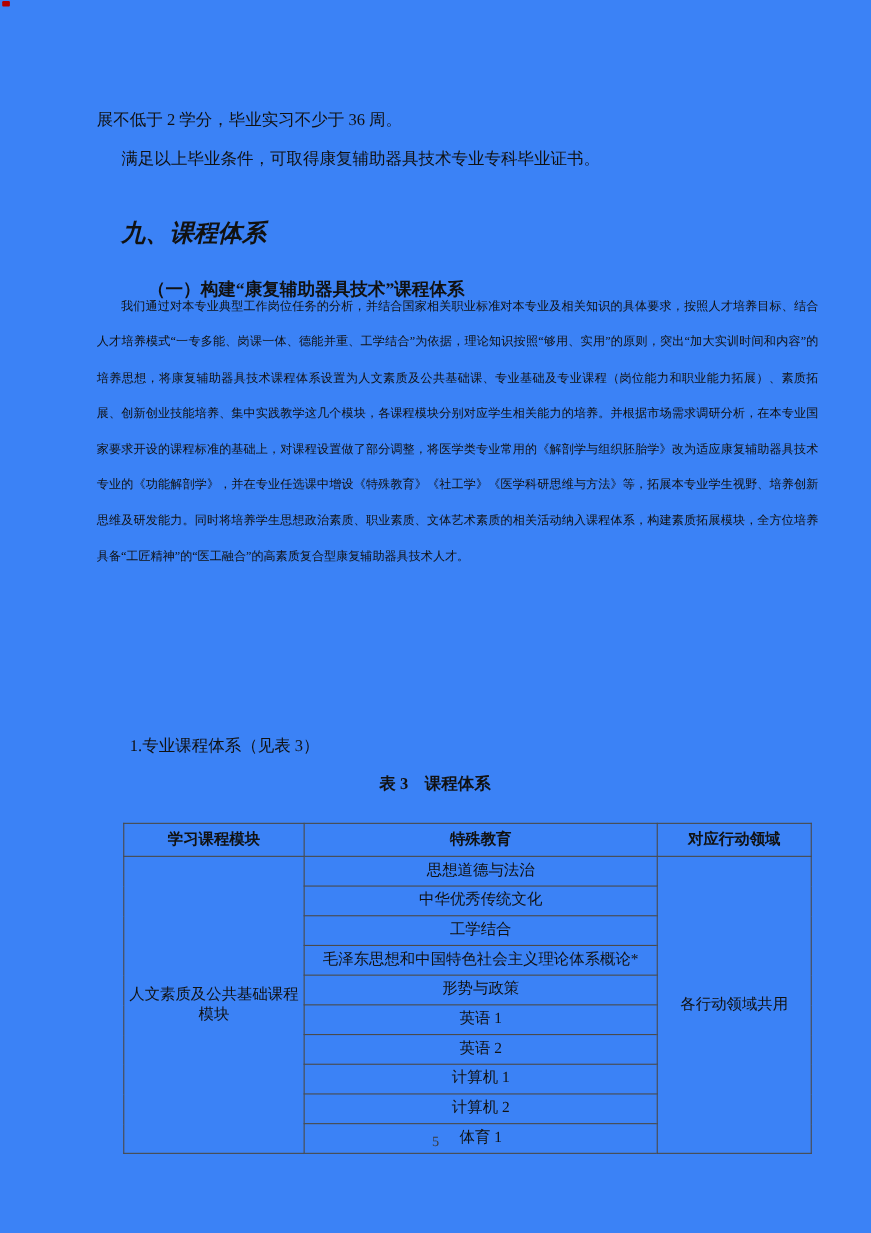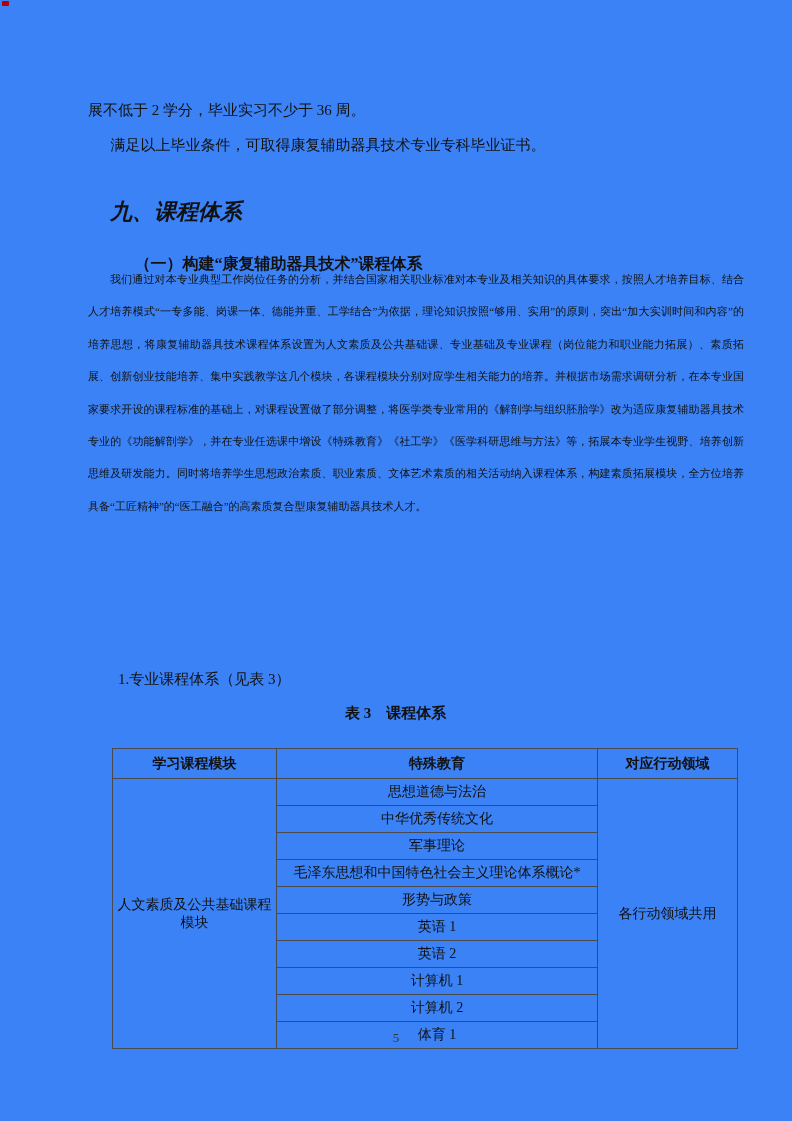--- a/index.html
+++ b/index.html
@@ -142,21 +142,21 @@
       </tr>
       <tr>
         <td class="module-cell" rowspan="10">人文素质及公共基础课程模块</td>
         <td class="course-cell">思想道德与法治</td>
         <td class="action-cell" rowspan="10">各行动领域共用</td>
       </tr>
       <tr>
         <td class="course-cell">中华优秀传统文化</td>
       </tr>
       <tr>
-        <td class="course-cell">军事理论</td>
+        <td class="course-cell">工学结合</td>
       </tr>
       <tr>
         <td class="course-cell">毛泽东思想和中国特色社会主义理论体系概论*</td>
       </tr>
       <tr>
         <td class="course-cell">形势与政策</td>
       </tr>
       <tr>
         <td class="course-cell">英语 1</td>
       </tr>

